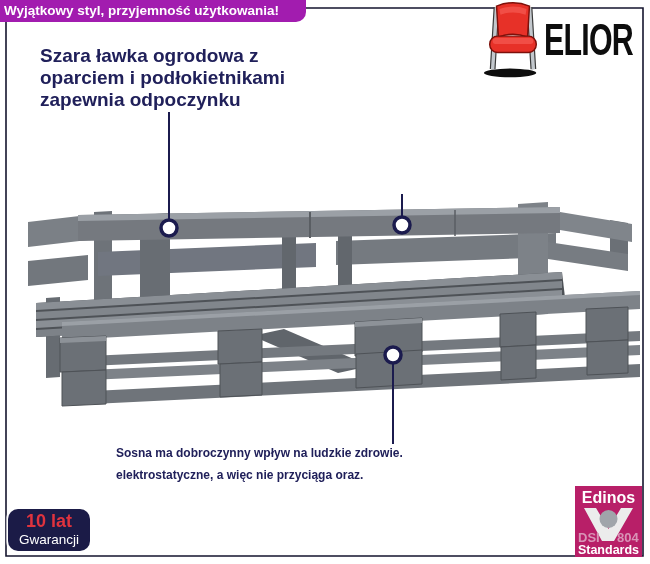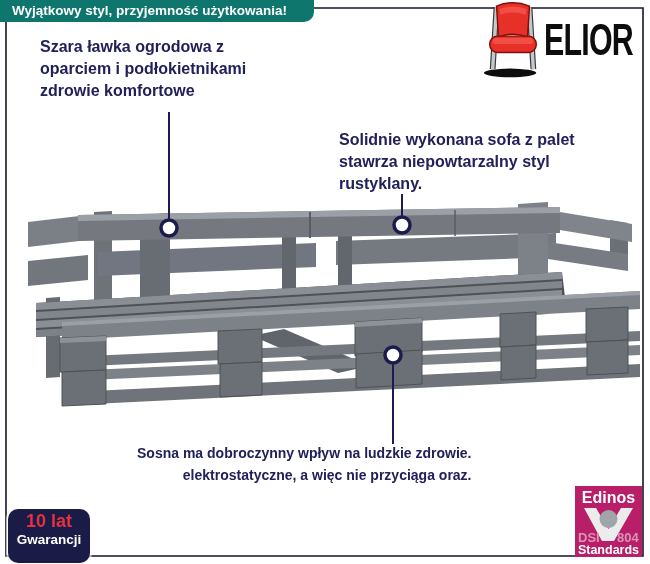--- a/index.html
+++ b/index.html
@@ -3,46 +3,46 @@
 <meta charset="utf-8">
 <style>
   html,body{margin:0;padding:0;background:#ffffff;}
   #stage{
     position:relative;width:650px;height:564px;background:#ffffff;overflow:hidden;
     font-family:"Liberation Sans", sans-serif;
   }
   
   .banner{
     position:absolute;left:0;top:0;width:302px;height:22px;
-    background:#0f766e;color:#ffffff;font-size:13.5px;font-weight:bold;
-    line-height:22px;padding-left:12px;border-bottom-right-radius:10px;
+    background:#a21caf;color:#ffffff;font-size:13.5px;font-weight:bold;
+    line-height:22px;padding-left:4px;border-bottom-right-radius:10px;
     white-space:nowrap;z-index:5;
   }
   
   svg.full{position:absolute;left:0;top:0;width:650px;height:564px;z-index:1;}
   
   .callout{position:absolute;color:#20205a;font-weight:bold;z-index:4;}
-  .co1{left:40px;top:36px;font-size:16px;line-height:22px;}
+  .co1{left:40px;top:45px;font-size:19px;line-height:22px;}
   .co2{left:339px;top:129px;font-size:16px;line-height:22px;}
-  .co3{left:137px;top:442px;font-size:14px;line-height:22px;text-align:right;}
+  .co3{left:116px;top:442px;font-size:12px;line-height:22px;}
   
   .logo{position:absolute;left:482px;top:0;width:160px;height:82px;z-index:4;display:flex;}
   .logo .chair{width:62px;height:80px;flex:0 0 auto;}
   .logo .word{
     font-size:41px;font-weight:bold;color:#0d0d0d;letter-spacing:-1px;
     transform:scale(0.74,1.08);transform-origin:left center;line-height:80px;
   }
   
   .warranty{
-    position:absolute;left:8px;top:509px;width:82px;height:54px;z-index:6;
+    position:absolute;left:8px;top:509px;width:82px;height:42px;z-index:6;
     background:#1b1b47;border-radius:10px;text-align:center;
     box-shadow:0 0 0 2px rgba(255,255,255,.6);
   }
   .warranty .w1{color:#e0333e;font-size:18px;font-weight:bold;line-height:22px;padding-top:1px;}
-  .warranty .w2{color:#ffffff;font-size:13.5px;font-weight:bold;line-height:16px;}
+  .warranty .w2{color:#ffffff;font-size:13.5px;font-weight:normal;line-height:16px;}
   
   .cert{position:absolute;left:575px;top:486px;width:67px;height:71px;z-index:6;}
 </style>
 </head>
 <body>
 
 <div id="stage">
 
   <div class="banner">Wyjątkowy styl, przyjemność użytkowania!</div>
 
@@ -116,28 +116,23 @@
       <line x1="393" y1="363" x2="393" y2="444" stroke-width="2"></line>
       <circle cx="169" cy="228" r="8" fill="#ffffff" stroke-width="3.5"></circle>
       <circle cx="402" cy="225" r="8" fill="#ffffff" stroke-width="3.5"></circle>
       <circle cx="393" cy="355" r="8" fill="#ffffff" stroke-width="3.5"></circle>
     </g>
   </svg>
 
   <div class="callout co1">
     <div>Szara ławka ogrodowa z</div>
     <div>oparciem i podłokietnikami</div>
-    <div>zdrowie komfortowe</div>
+    <div>zapewnia odpoczynku</div>
   </div>
 
-  <div class="callout co2">
-    <div>Solidnie wykonana sofa z palet</div>
-    <div>stawrza niepowtarzalny styl</div>
-    <div>rustyklany.</div>
-  </div>
 
   <div class="callout co3">
     <div>Sosna ma dobroczynny wpływ na ludzkie zdrowie.</div>
     <div>elektrostatyczne, a więc nie przyciąga oraz.</div>
   </div>
 
   <div class="logo">
     <svg class="chair" viewBox="0 0 64 80" aria-hidden="true">
       <ellipse cx="29" cy="74" rx="27" ry="4.5" fill="#0d0d0d"></ellipse>
       <line x1="15" y1="6" x2="11" y2="70" stroke="#3a3a3a" stroke-width="6"></line>

